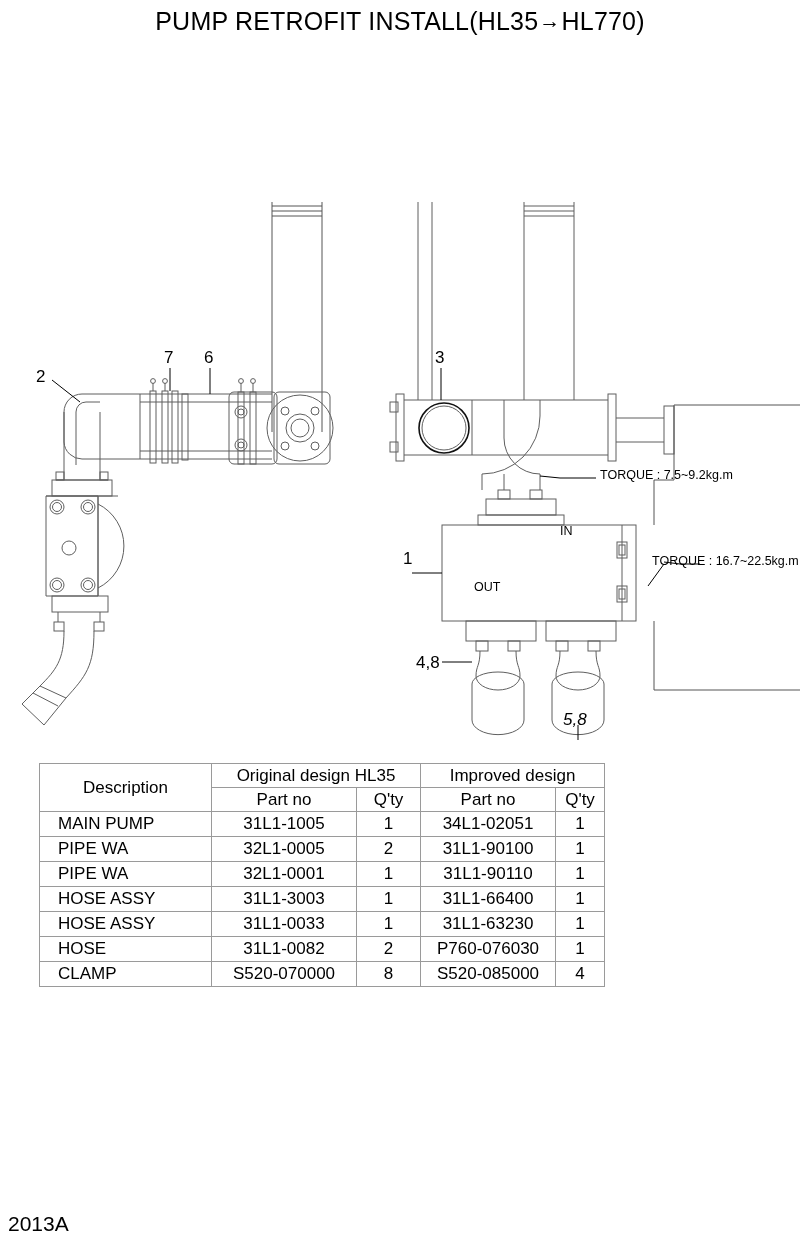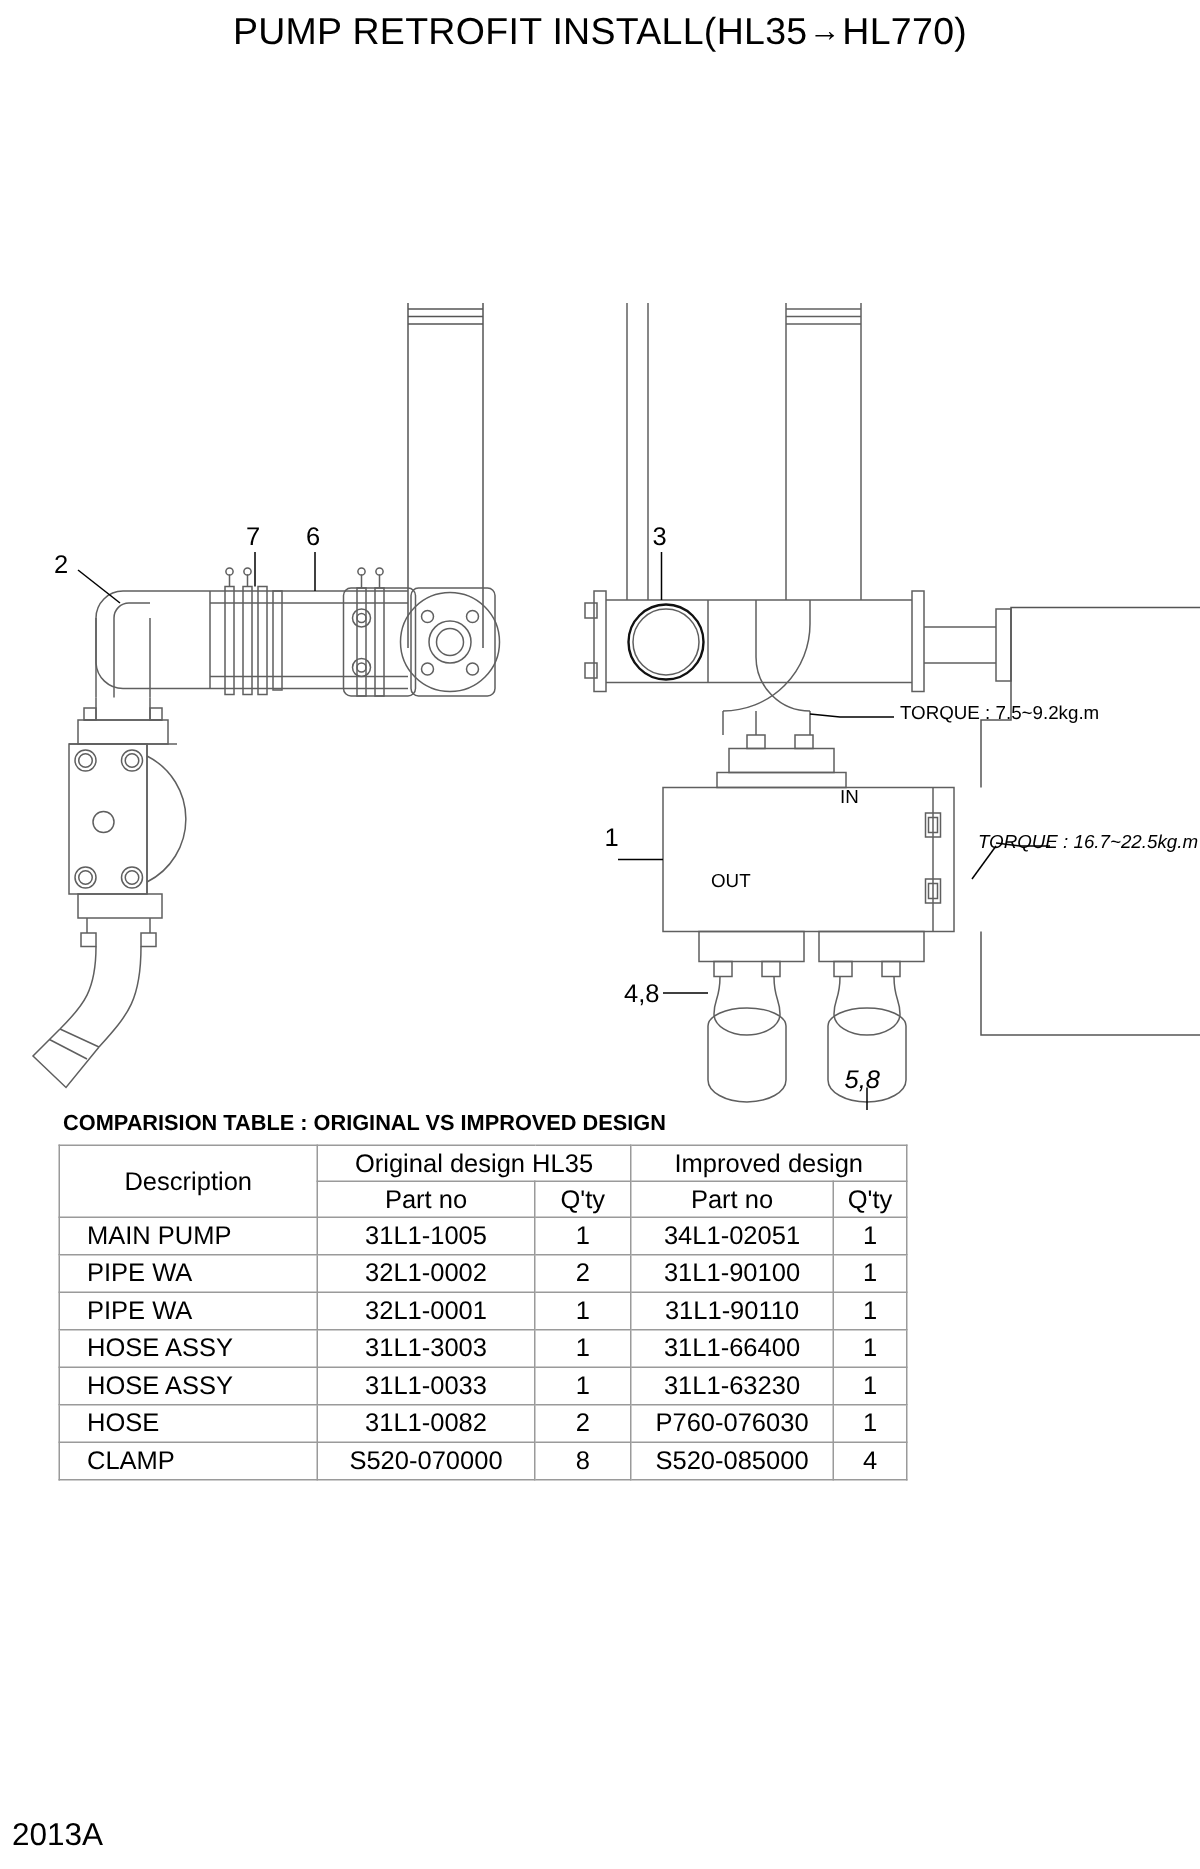--- a/index.html
+++ b/index.html
@@ -337,26 +337,25 @@
 
   <div class="callout" style="left:36px;  top:368px;">2</div>
   <div class="callout" style="left:164px; top:349px;">7</div>
   <div class="callout" style="left:204px; top:349px;">6</div>
   <div class="callout" style="left:435px; top:349px;">3</div>
   <div class="callout" style="left:403px; top:550px;">1</div>
   <div class="callout" style="left:416px; top:654px;">4,8</div>
   <div class="callout" style="left:563px; top:711px;font-style:italic;">5,8</div>
 
   <div class="annot" style="left:600px; top:469px;">TORQUE : 7.5~9.2kg.m</div>
-  <div class="annot" style="left:652px; top:555px;font-style:italic;">TORQUE : 16.7~22.5kg.m</div>
+  <div class="annot" style="left:652px; top:555px;">TORQUE : 16.7~22.5kg.m</div>
 
   <div class="portlbl" style="left:560px; top:525px;">IN</div>
   <div class="portlbl" style="left:474px; top:581px;">OUT</div>
 
-  <div id="table-caption">COMPARISION TABLE : ORIGINAL VS IMPROVED DESIGN</div>
 
   <table id="cmp-table">
     <colgroup>
       <col class="c-desc">
         <col class="c-op">
         <col class="c-oq">
         <col class="c-ip">
         <col class="c-iq">
     </colgroup>
     <tbody>
@@ -374,21 +373,21 @@
 
       <tr>
         <td class="desc-cell">MAIN PUMP</td>
         <td>31L1-1005</td>
         <td>1</td>
         <td>34L1-02051</td>
         <td>1</td>
       </tr>
       <tr>
         <td class="desc-cell">PIPE WA</td>
-        <td>32L1-0002</td>
+        <td>32L1-0005</td>
         <td>2</td>
         <td>31L1-90100</td>
         <td>1</td>
       </tr>
       <tr>
         <td class="desc-cell">PIPE WA</td>
         <td>32L1-0001</td>
         <td>1</td>
         <td>31L1-90110</td>
         <td>1</td>

